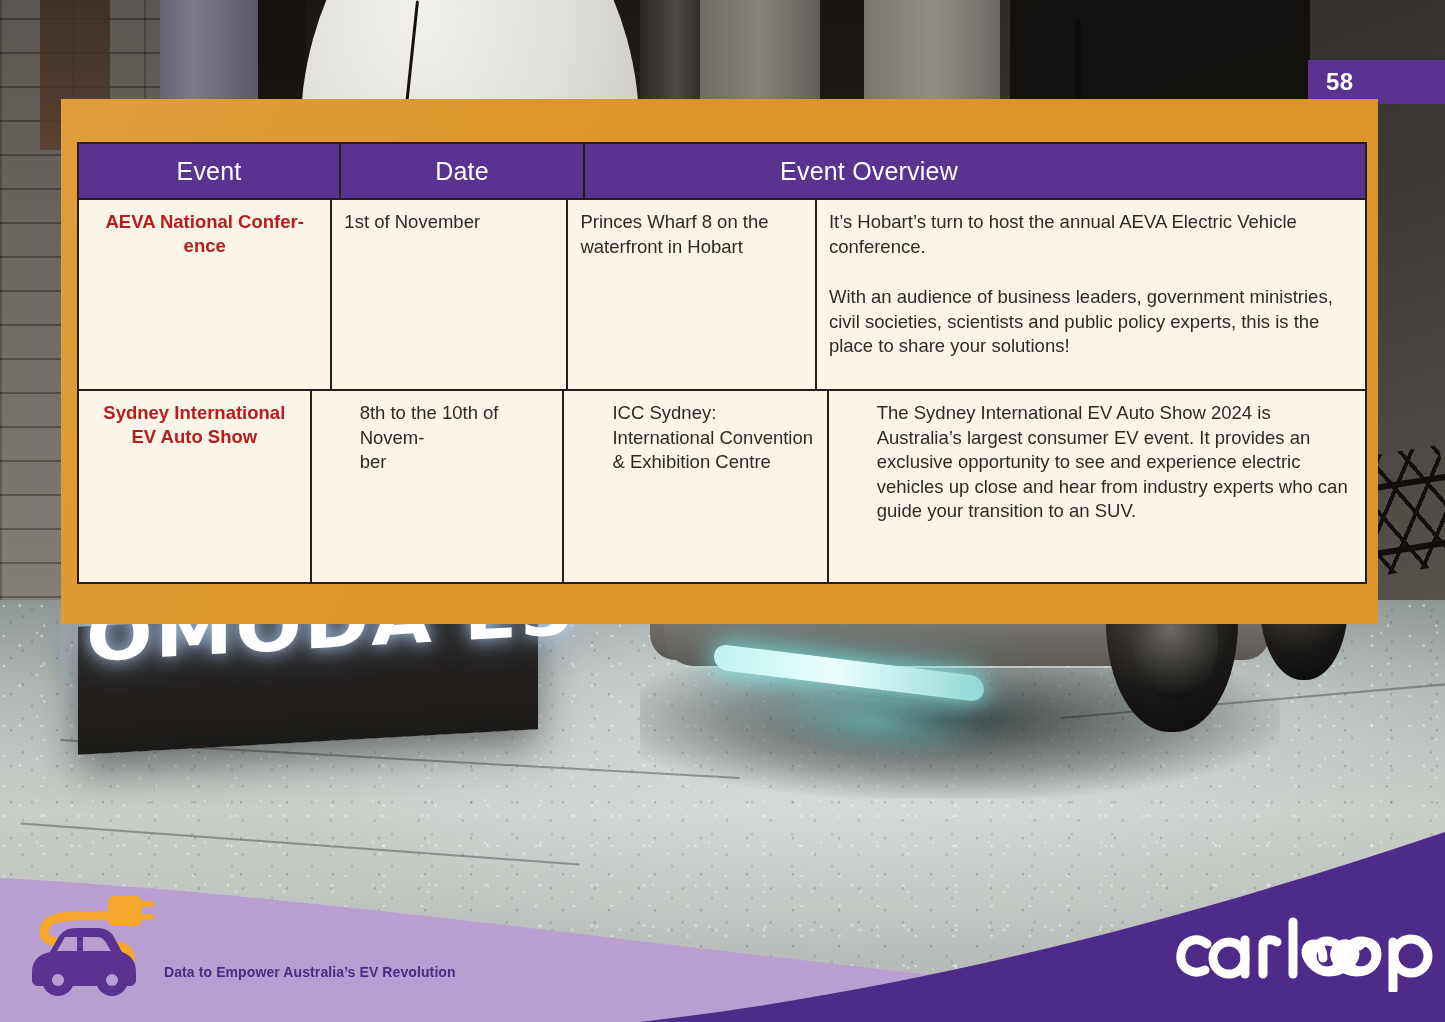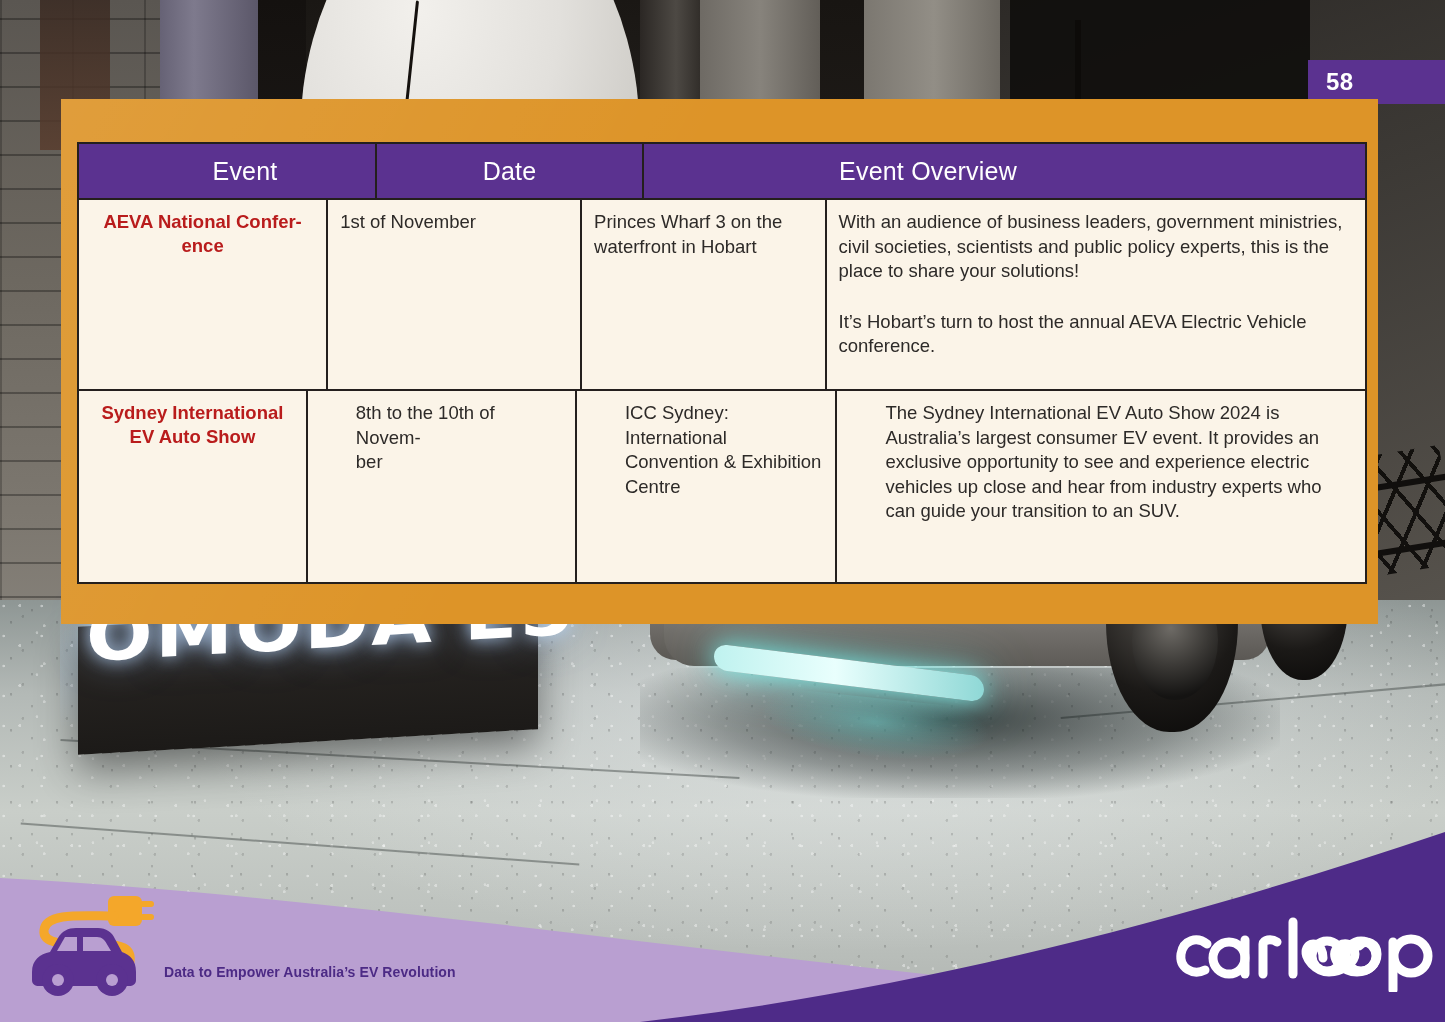--- a/index.html
+++ b/index.html
@@ -346,35 +346,34 @@
     background: #fbf4e8;
   }
   .row {
     display: flex;
     box-sizing: border-box;
   }
   .row.head {
     height: 56px;
     background: #5b3290;
     border-bottom: 2px solid #241f1d;
-    padding-left: 36px;
   }
   .row.r1 { height: 191px; border-bottom: 2px solid #241f1d; }
   .row.r2 { height: 191px; gap: 36px; }
 
   .cell {
     box-sizing: border-box;
     border-right: 2px solid #241f1d;
     padding: 10px 12px;
     overflow: hidden;
   }
   .cell:last-child { border-right: none; }
 
   .c-event { width: 262px; }
-  .c-date  { width: 267px; }
+  .c-date  { width: 244px; }
   .c-loc   { width: 257px; }
   .c-ovw   { width: 568px; }
 
   .row.head .cell {
     display: flex;
     align-items: center;
     justify-content: center;
     padding: 0;
     color: #ffffff;
     font-size: 25px;
@@ -501,25 +500,25 @@
 
       <div class="row r1">
         <div class="cell c-event">
           <div class="evt">AEVA National Confer-
 ence</div>
         </div>
         <div class="cell c-date">
           <p>1st of November</p>
         </div>
         <div class="cell c-loc">
-          <p>Princes Wharf 3 on the waterfront in Hobart</p>
+          <p>Princes Wharf 8 on the waterfront in Hobart</p>
         </div>
         <div class="cell c-ovw">
+          <p>It’s Hobart’s turn to host the annual AEVA Electric Vehicle conference.</p>
           <p>With an audience of business leaders, government ministries, civil societies, scientists and public policy experts, this is the place to share your solutions!</p>
-          <p>It’s Hobart’s turn to host the annual AEVA Electric Vehicle conference.</p>
         </div>
       </div>
 
       <div class="row r2">
         <div class="cell c-event">
           <div class="evt">Sydney International EV Auto Show</div>
         </div>
         <div class="cell c-date">
           <p>8th to the 10th of Novem-
 ber</p>

